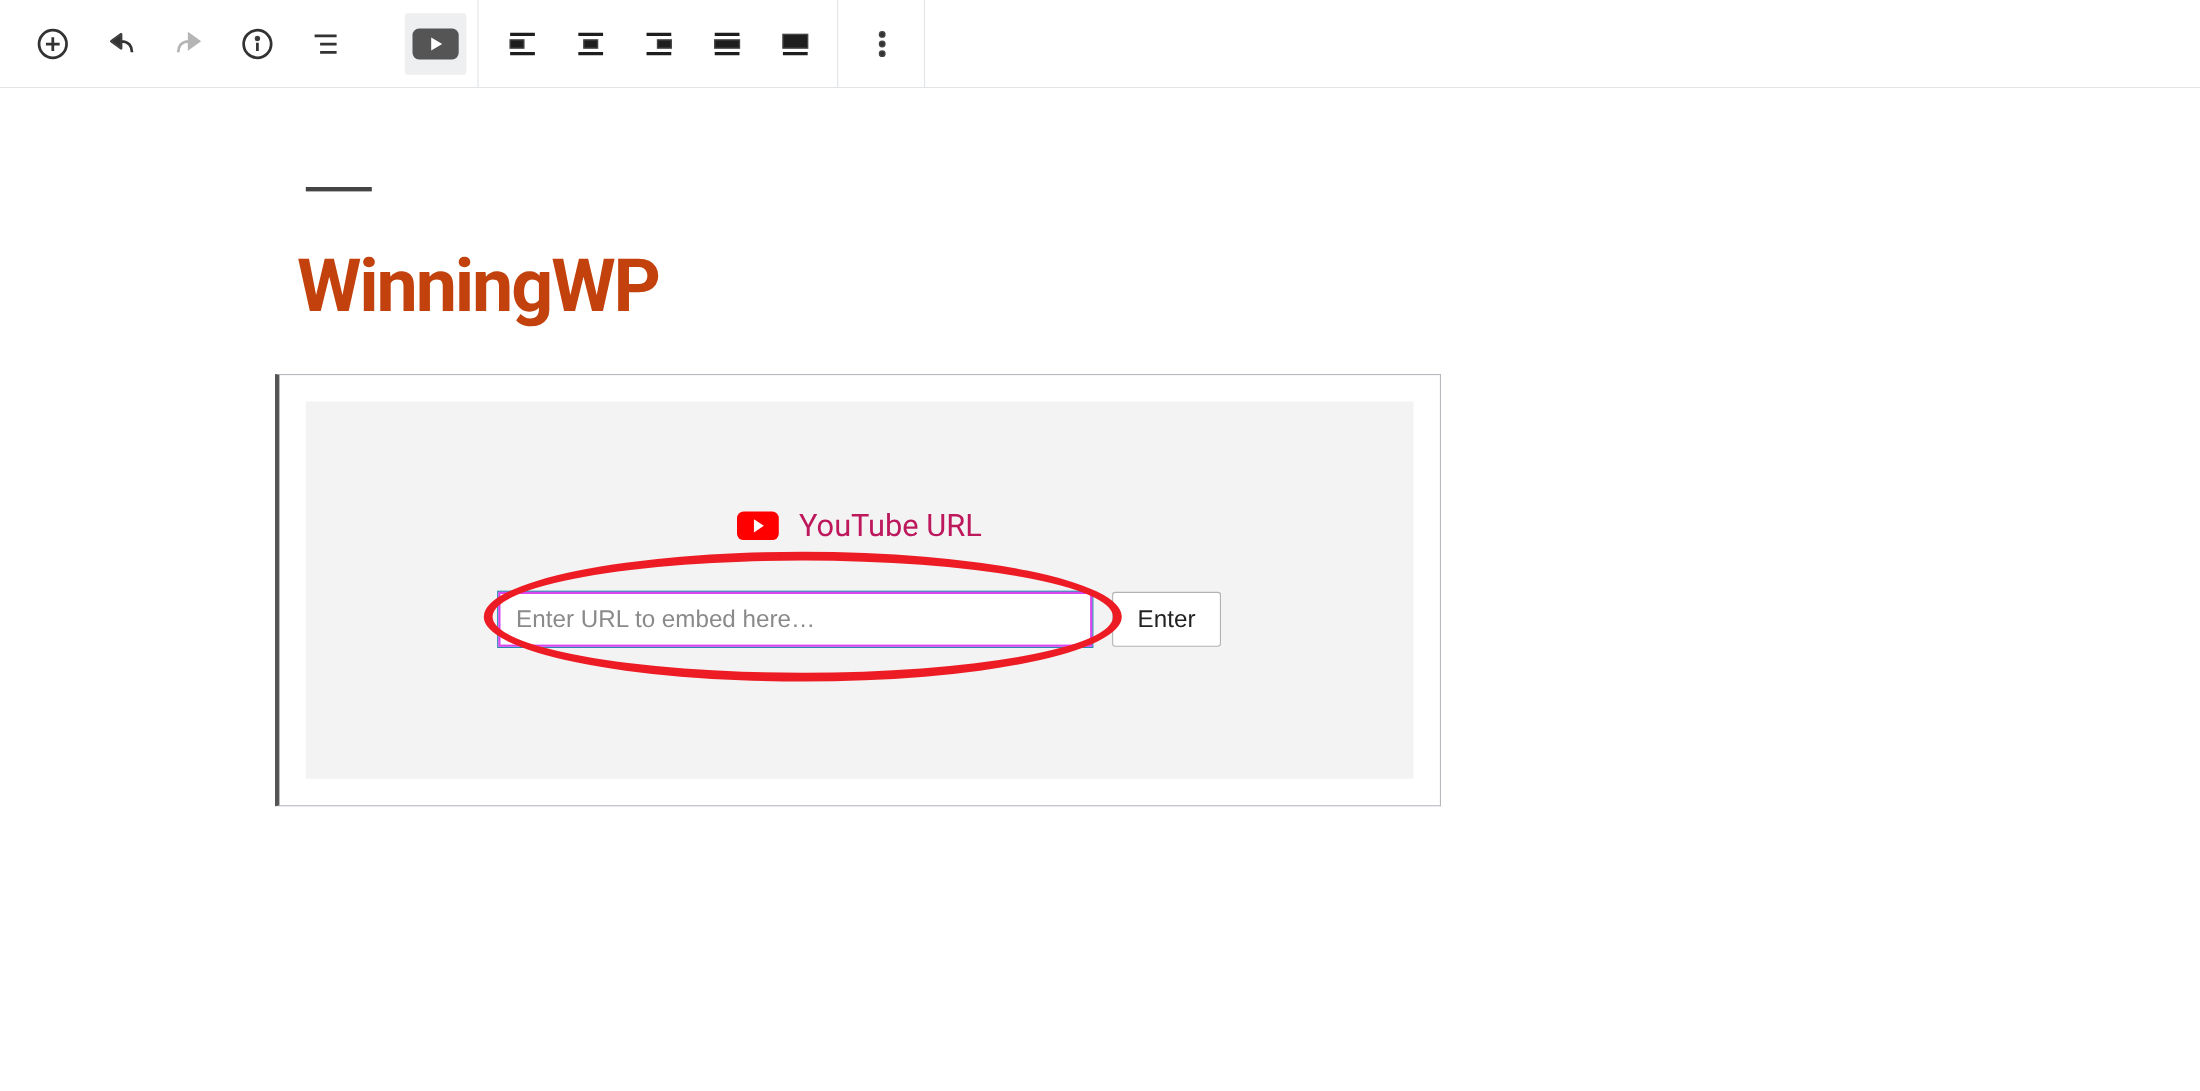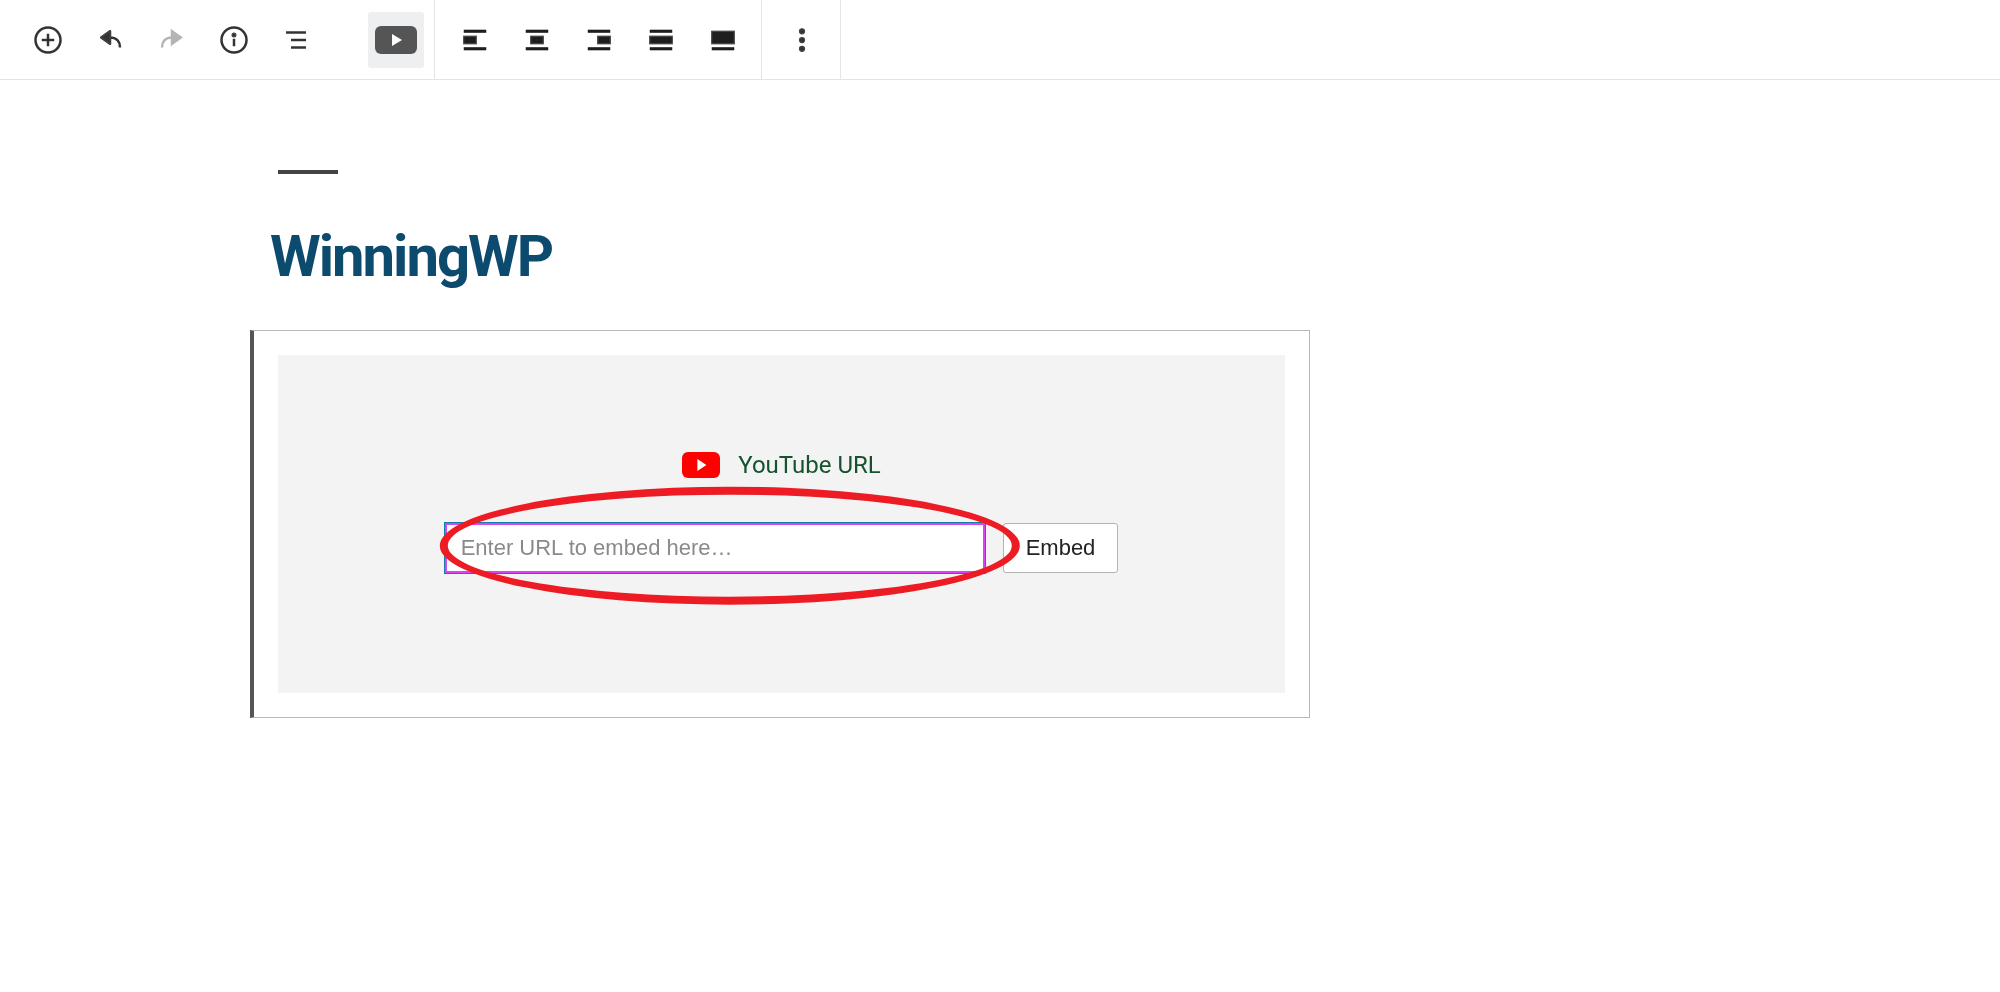--- a/index.html
+++ b/index.html
@@ -50,23 +50,23 @@
     max-width: 1060px;
     margin: 0 0 0 250px;
   }
   .divider-small {
     width: 60px;
     height: 4px;
     background: #444;
     margin: 20px 0 48px 28px;
   }
   .post-title {
-    font-size: 58px;
+    font-size: 67px;
     font-weight: 700;
-    color: #0c4a6e;
+    color: #c2410c;
     letter-spacing: -2px;
     margin: 0 0 40px 20px;
   }
   .block-selected {
     border: 1px solid #b5b9be;
     border-left: 4px solid #555;
     padding: 0;
     margin-top: 30px;
   }
   .embed-placeholder {
@@ -94,22 +94,22 @@
     content: "";
     position: absolute;
     left: 50%; top: 50%;
     transform: translate(-40%, -50%);
     width: 0; height: 0;
     border-left: 9px solid #fff;
     border-top: 6px solid transparent;
     border-bottom: 6px solid transparent;
   }
   .embed-label-text {
-    font-size: 24px;
-    color: #14532d;
+    font-size: 28px;
+    color: #be185d;
   }
   .embed-form {
     display: flex;
     justify-content: center;
     align-items: center;
     gap: 18px;
     position: relative;
   }
   .embed-input {
     width: 540px;
@@ -262,19 +262,19 @@
     <h1 class="post-title">WinningWP</h1>
 
     <div class="block-selected">
       <div class="embed-placeholder">
         <div class="embed-label-row">
           <span class="yt-icon-sm"></span>
           <span class="embed-label-text">YouTube URL</span>
         </div>
         <div class="embed-form">
           <input class="embed-input" type="text" placeholder="Enter URL to embed here…" style="">
-          <button class="embed-btn">Embed</button>
+          <button class="embed-btn">Enter</button>
           <div class="annotation-ellipse"></div>
         </div>
       </div>
     </div>
   </div>
 </div>
 
 </body></html>

